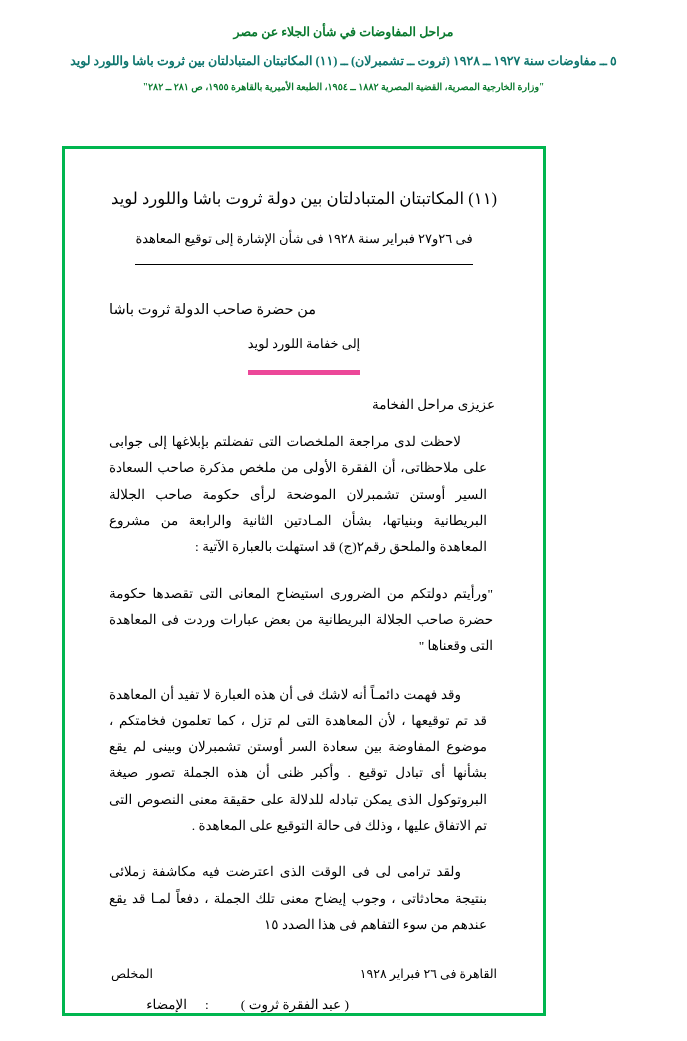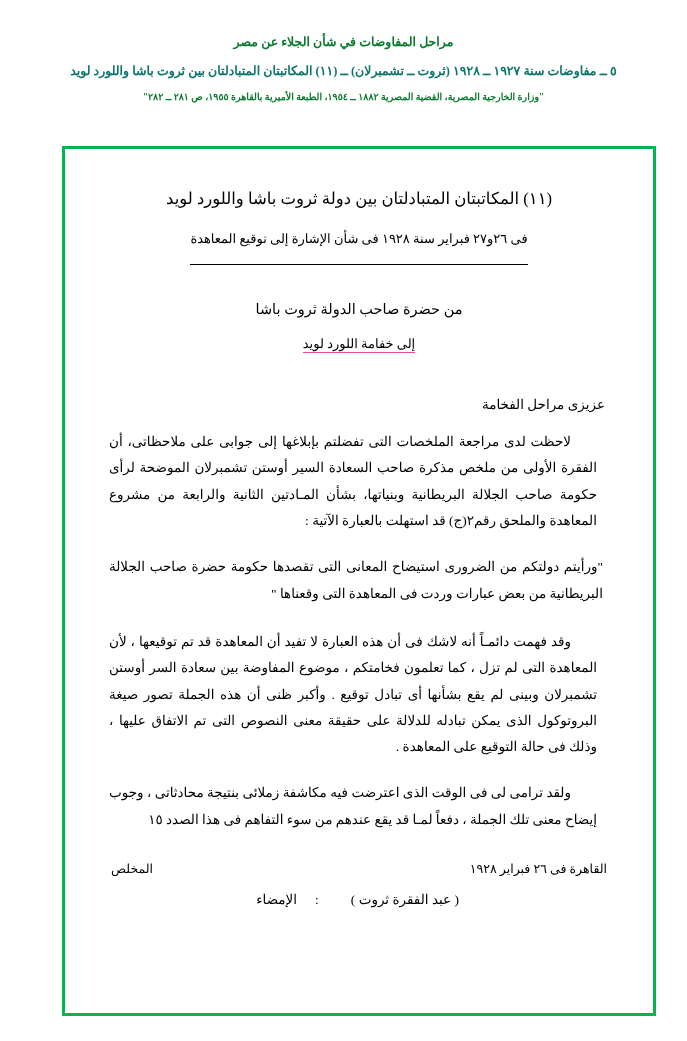--- a/index.html
+++ b/index.html
@@ -15,21 +15,21 @@
     direction: rtl;
   }
   .page {
     position: relative;
     width: 687px;
     height: 1041px;
     box-sizing: border-box;
   }
   .header {
     text-align: center;
-    padding-top: 34px;
+    padding-top: 24px;
   }
   .header-title {
     color: #0a7a2f;
     font-weight: bold;
     font-size: 12.5px;
     letter-spacing: 0;
     margin-bottom: 13px;
   }
   .header-line2 {
     color: #0f766e;
@@ -39,21 +39,21 @@
   }
   .header-line3 {
     color: #0a7a2f;
     font-weight: bold;
     font-size: 9.5px;
   }
   .frame {
     position: absolute;
     left: 62px;
     top: 146px;
-    width: 594px;
+    width: 484px;
     height: 870px;
     border: 3px solid #00b64f;
     box-sizing: border-box;
     background: #fff;
   }
   .inner {
     padding: 40px 44px 20px 44px;
     box-sizing: border-box;
   }
   .doc-title {
@@ -65,32 +65,32 @@
   .doc-subtitle {
     text-align: center;
     font-size: 13px;
     margin: 0 0 54px 0;
   }
   .doc-subtitle .ul {
     border-bottom: 1px solid #000;
     padding-bottom: 18px;
   }
   .from-line {
-    text-align: center;
+    text-align: left;
     font-size: 14.5px;
     margin: 4px 0 18px 0;
   }
   .to-line {
     text-align: center;
     font-size: 13px;
     margin: 0 0 44px 0;
   }
   .to-line .ul {
-    border-bottom: 1px solid #ec4899;
-    padding-bottom: 1px;
+    border-bottom: 5px solid #ec4899;
+    padding-bottom: 19px;
   }
   .salutation {
     font-size: 13.5px;
     margin: 0 0 16px 0;
     padding-right: 4px;
     text-align: right;
   }
   p.body-par {
     font-size: 13.5px;
     line-height: 1.95;

